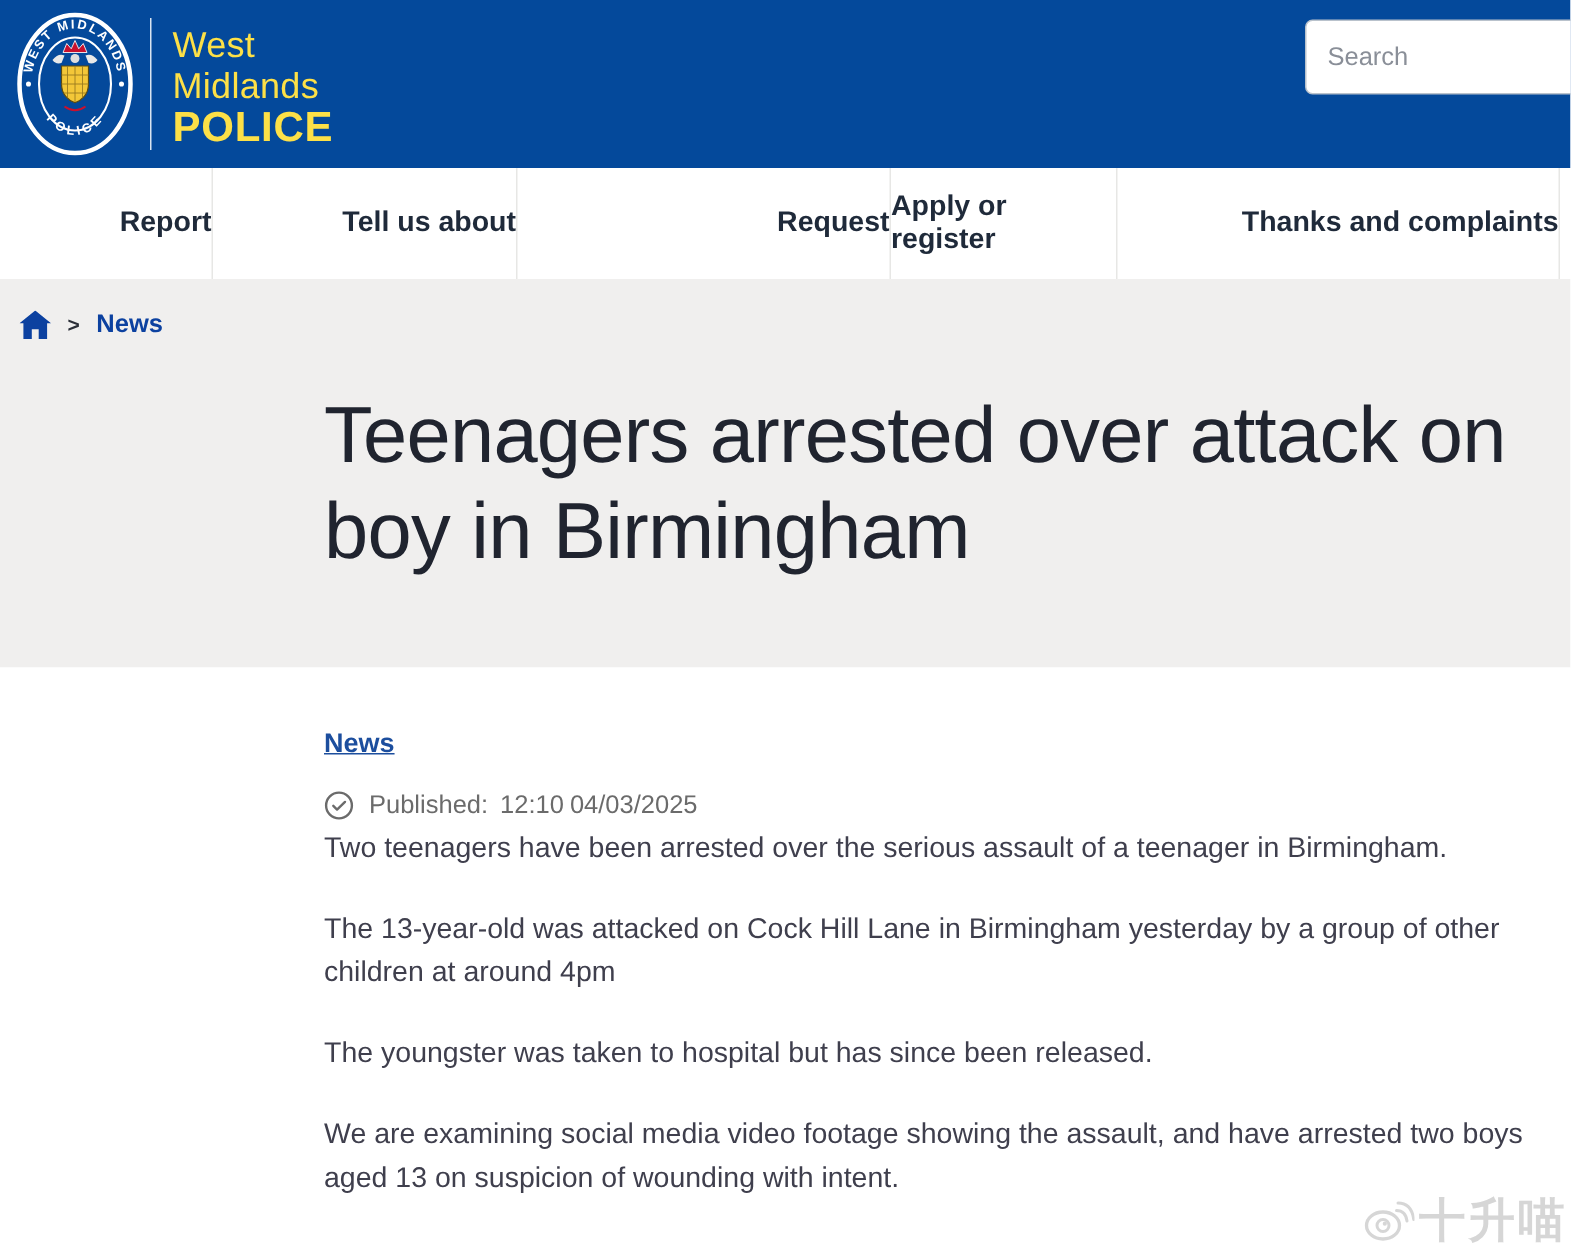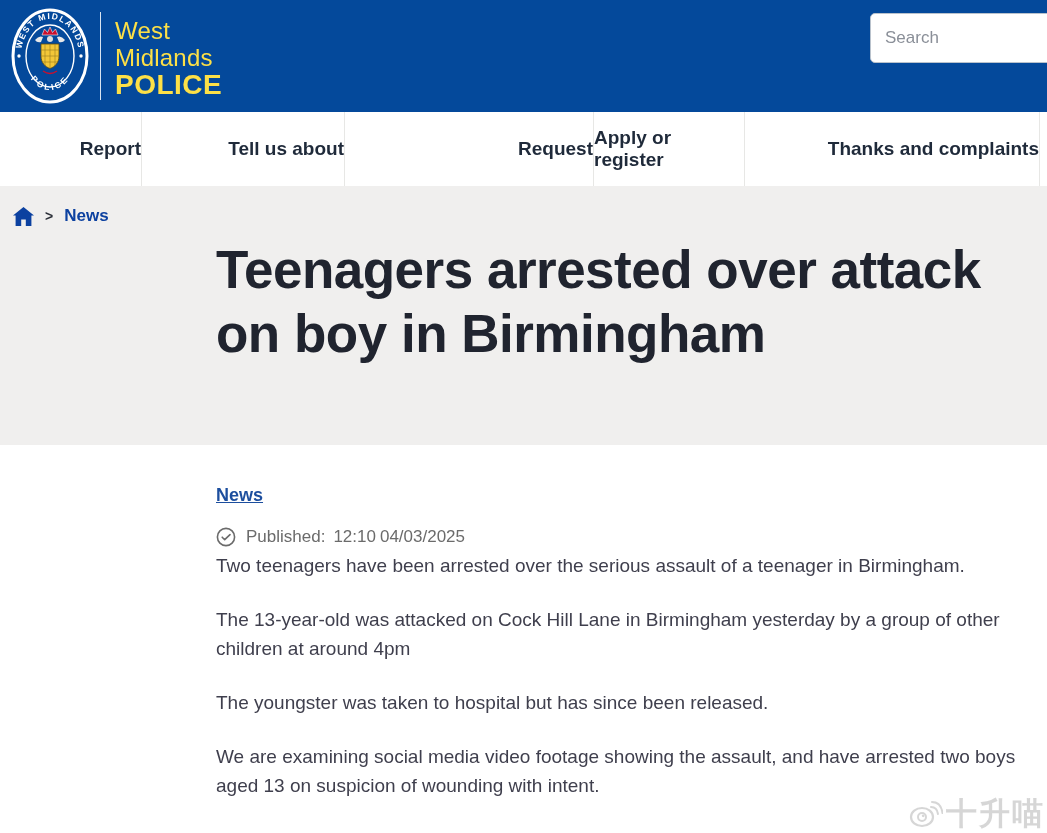--- a/index.html
+++ b/index.html
@@ -30,22 +30,22 @@
   .nav-item:nth-child(3) { width: 249px; }
   .nav-item:nth-child(4) { width: 151px; }
   .nav-item:nth-child(5) { width: 295px; }
   .nav-filler { flex: 1; }
 
   
   .band { background: #f0efee; height: 259px; }
   .breadcrumb { display: flex; align-items: center; gap: 11px; padding: 20px 0 0 13px; }
   .crumb-sep { font-size: 14px; font-weight: 700; color: #2b2f38; }
   .crumb-link { font-size: 17px; font-weight: 700; color: #0c41a0; text-decoration: none; cursor: pointer; }
-  .page-title { margin: 12px 0 0 216px; max-width: 860px;
-    font-size: 53px; line-height: 64px; font-weight: 700; letter-spacing: -0.5px; color: #20242f; }
+  .page-title { margin: 33px 0 0 216px; max-width: 860px;
+    font-size: 53px; line-height: 64px; font-weight: 400; letter-spacing: -0.5px; color: #20242f; }
 
   
   .article { background: #ffffff; padding: 40px 40px 0 216px; }
   .category-link { display: inline-block; font-size: 18px; font-weight: 700; color: #1c4e9e;
     text-decoration: underline; cursor: pointer; }
   .published-row { display: flex; align-items: flex-end; margin-top: 21px; color: #6b6b6b; font-size: 17px; }
   .published-row .check-icon { margin-right: 10px; display: block; }
   .published-label { margin-right: 8px; }
   .published-time { margin-right: 4px; }
   .article p { width: 800px; font-size: 19px; line-height: 29px; color: #3f3f4d; margin: 4px 0 25px 0; }

